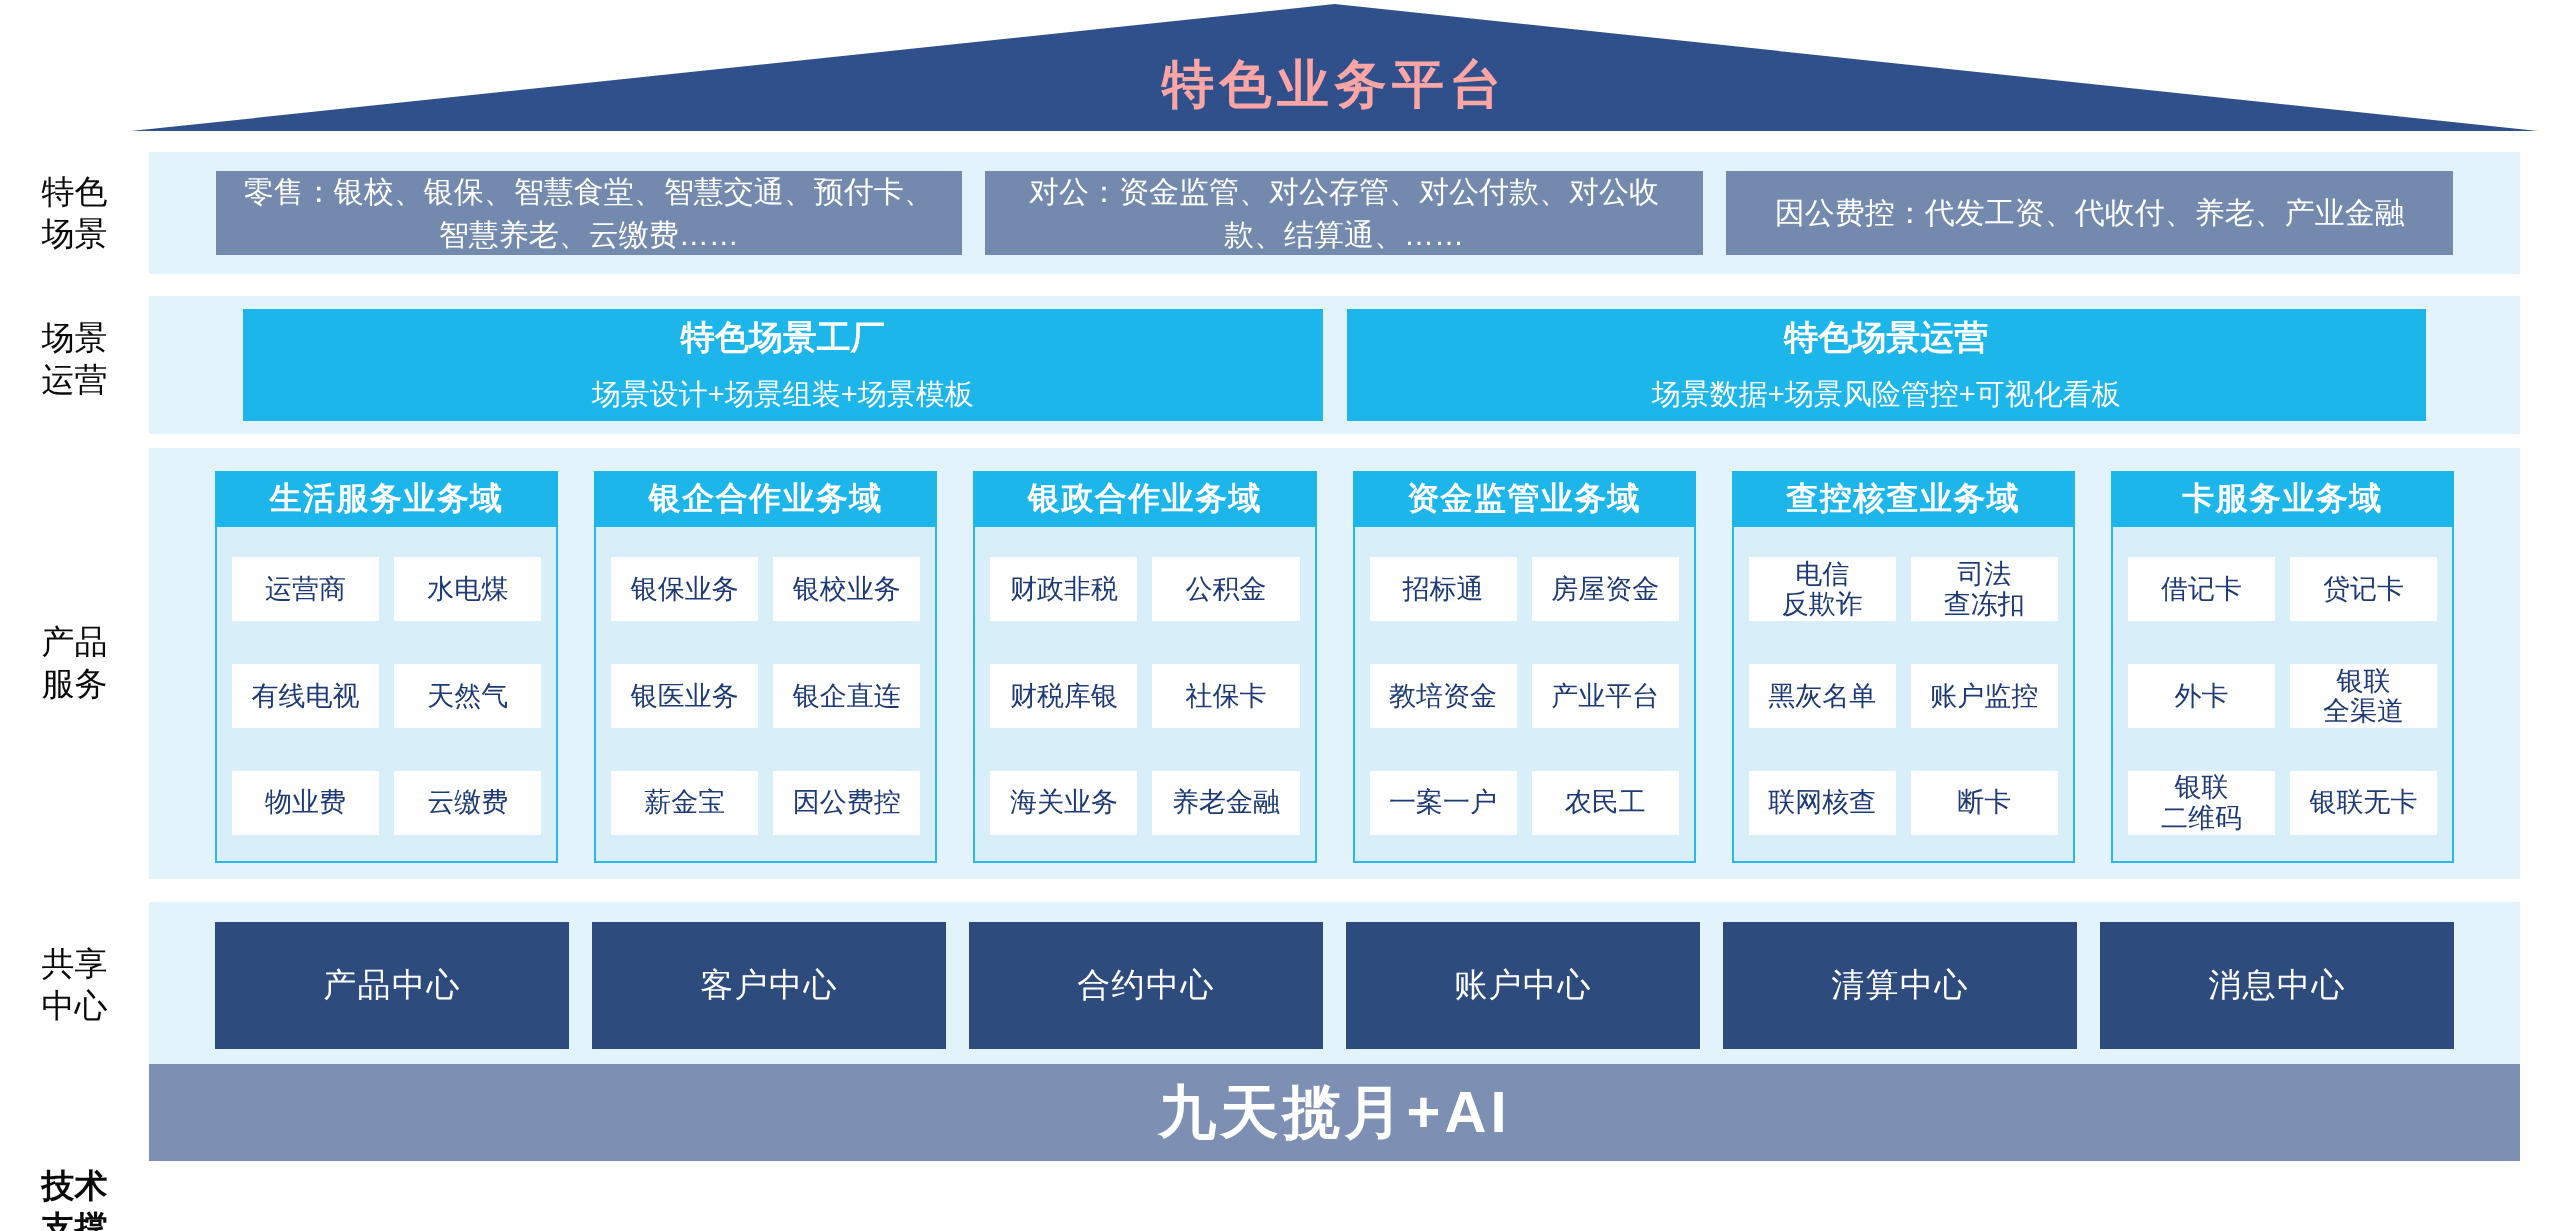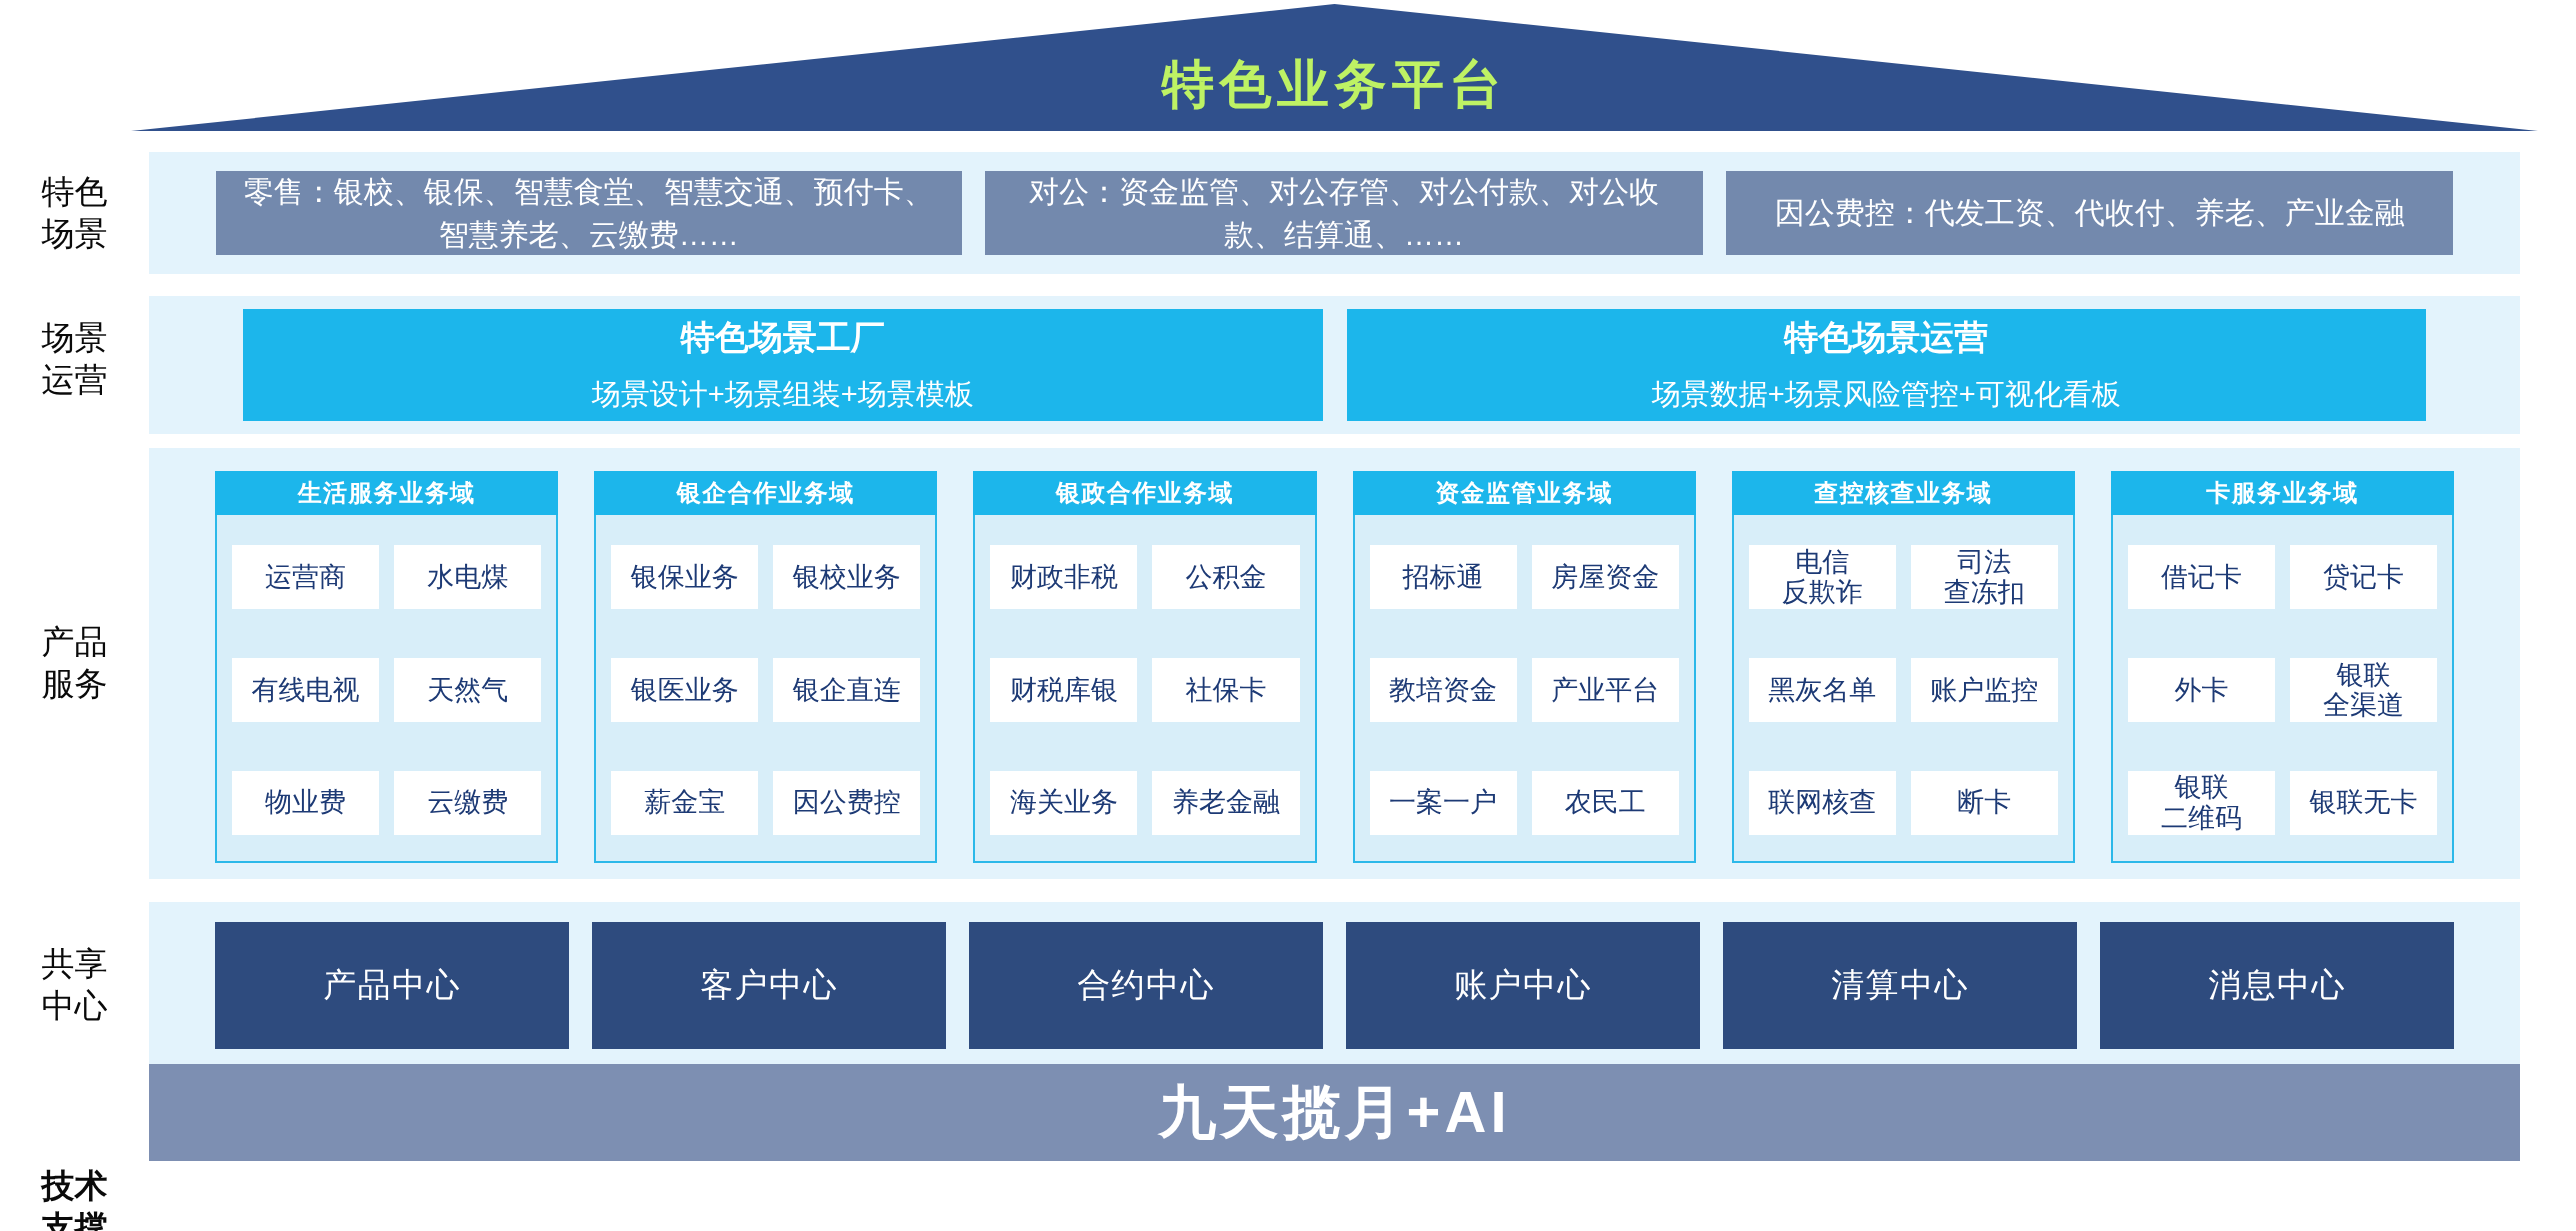--- a/index.html
+++ b/index.html
@@ -18,21 +18,21 @@
     position: absolute;
     left: 131px; top: 4.1px;
     width: 2407px; height: 127px;
     background: #30508C;
     clip-path: polygon(50% 0%, 100% 100%, 0% 100%);
   }
   .roof-title {
     position: absolute;
     left: 0; right: 0; bottom: 11px;
     text-align: center;
-    color: #bef264;
+    color: #fca5a5;
     font-size: 52px;
     font-weight: bold;
     letter-spacing: 5.5px;
   }
 
   
   .side-label {
     position: absolute;
     left: 0; width: 149px;
     transform: translateY(-50%);
@@ -82,24 +82,24 @@
     display: flex; flex-direction: column; align-items: center; justify-content: center;
     gap: 13.7px;
   }
   .op-title { font-size: 34px; font-weight: bold; }
   .op-sub { font-size: 29px; }
 
   
   #band-product { top: 448px; height: 431px; display: flex; gap: 36px; padding: 23px 66px 16.4px; }
   .prod-col { flex: 1; display: flex; flex-direction: column; }
   .prod-header {
-    height: 44px;
+    height: 56px;
     background: #1CB6EB;
     color: #ffffff;
-    font-size: 24px;
+    font-size: 32px;
     font-weight: bold;
     display: flex; align-items: center; justify-content: center;
     letter-spacing: 1.4px;
   }
   .prod-body {
     flex: 1;
     background: #D8EEF9;
     border: 2.1px solid #2BB8E9;
     border-top: none;
     padding: 30px 15px 26px;

